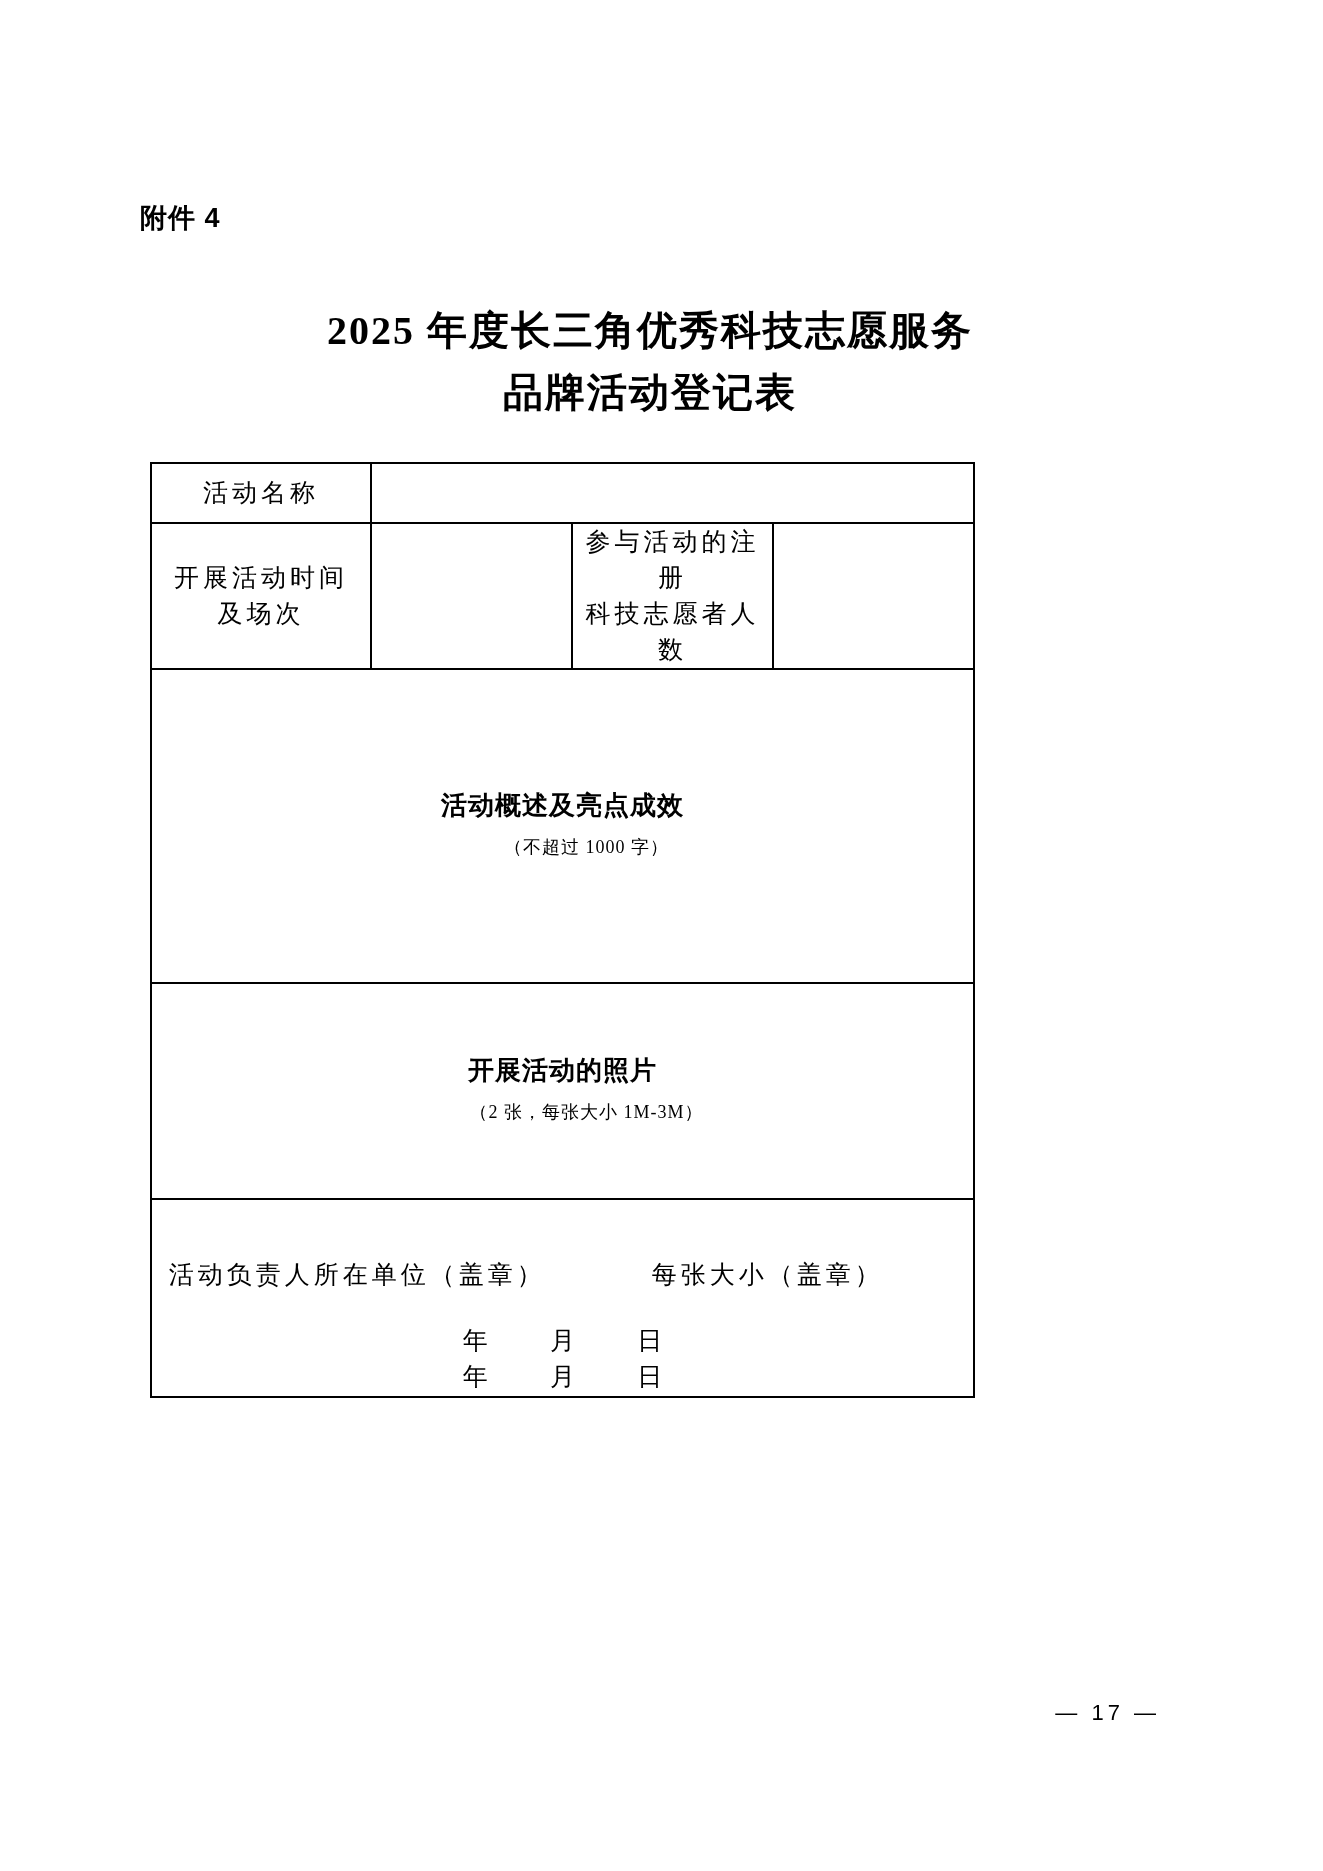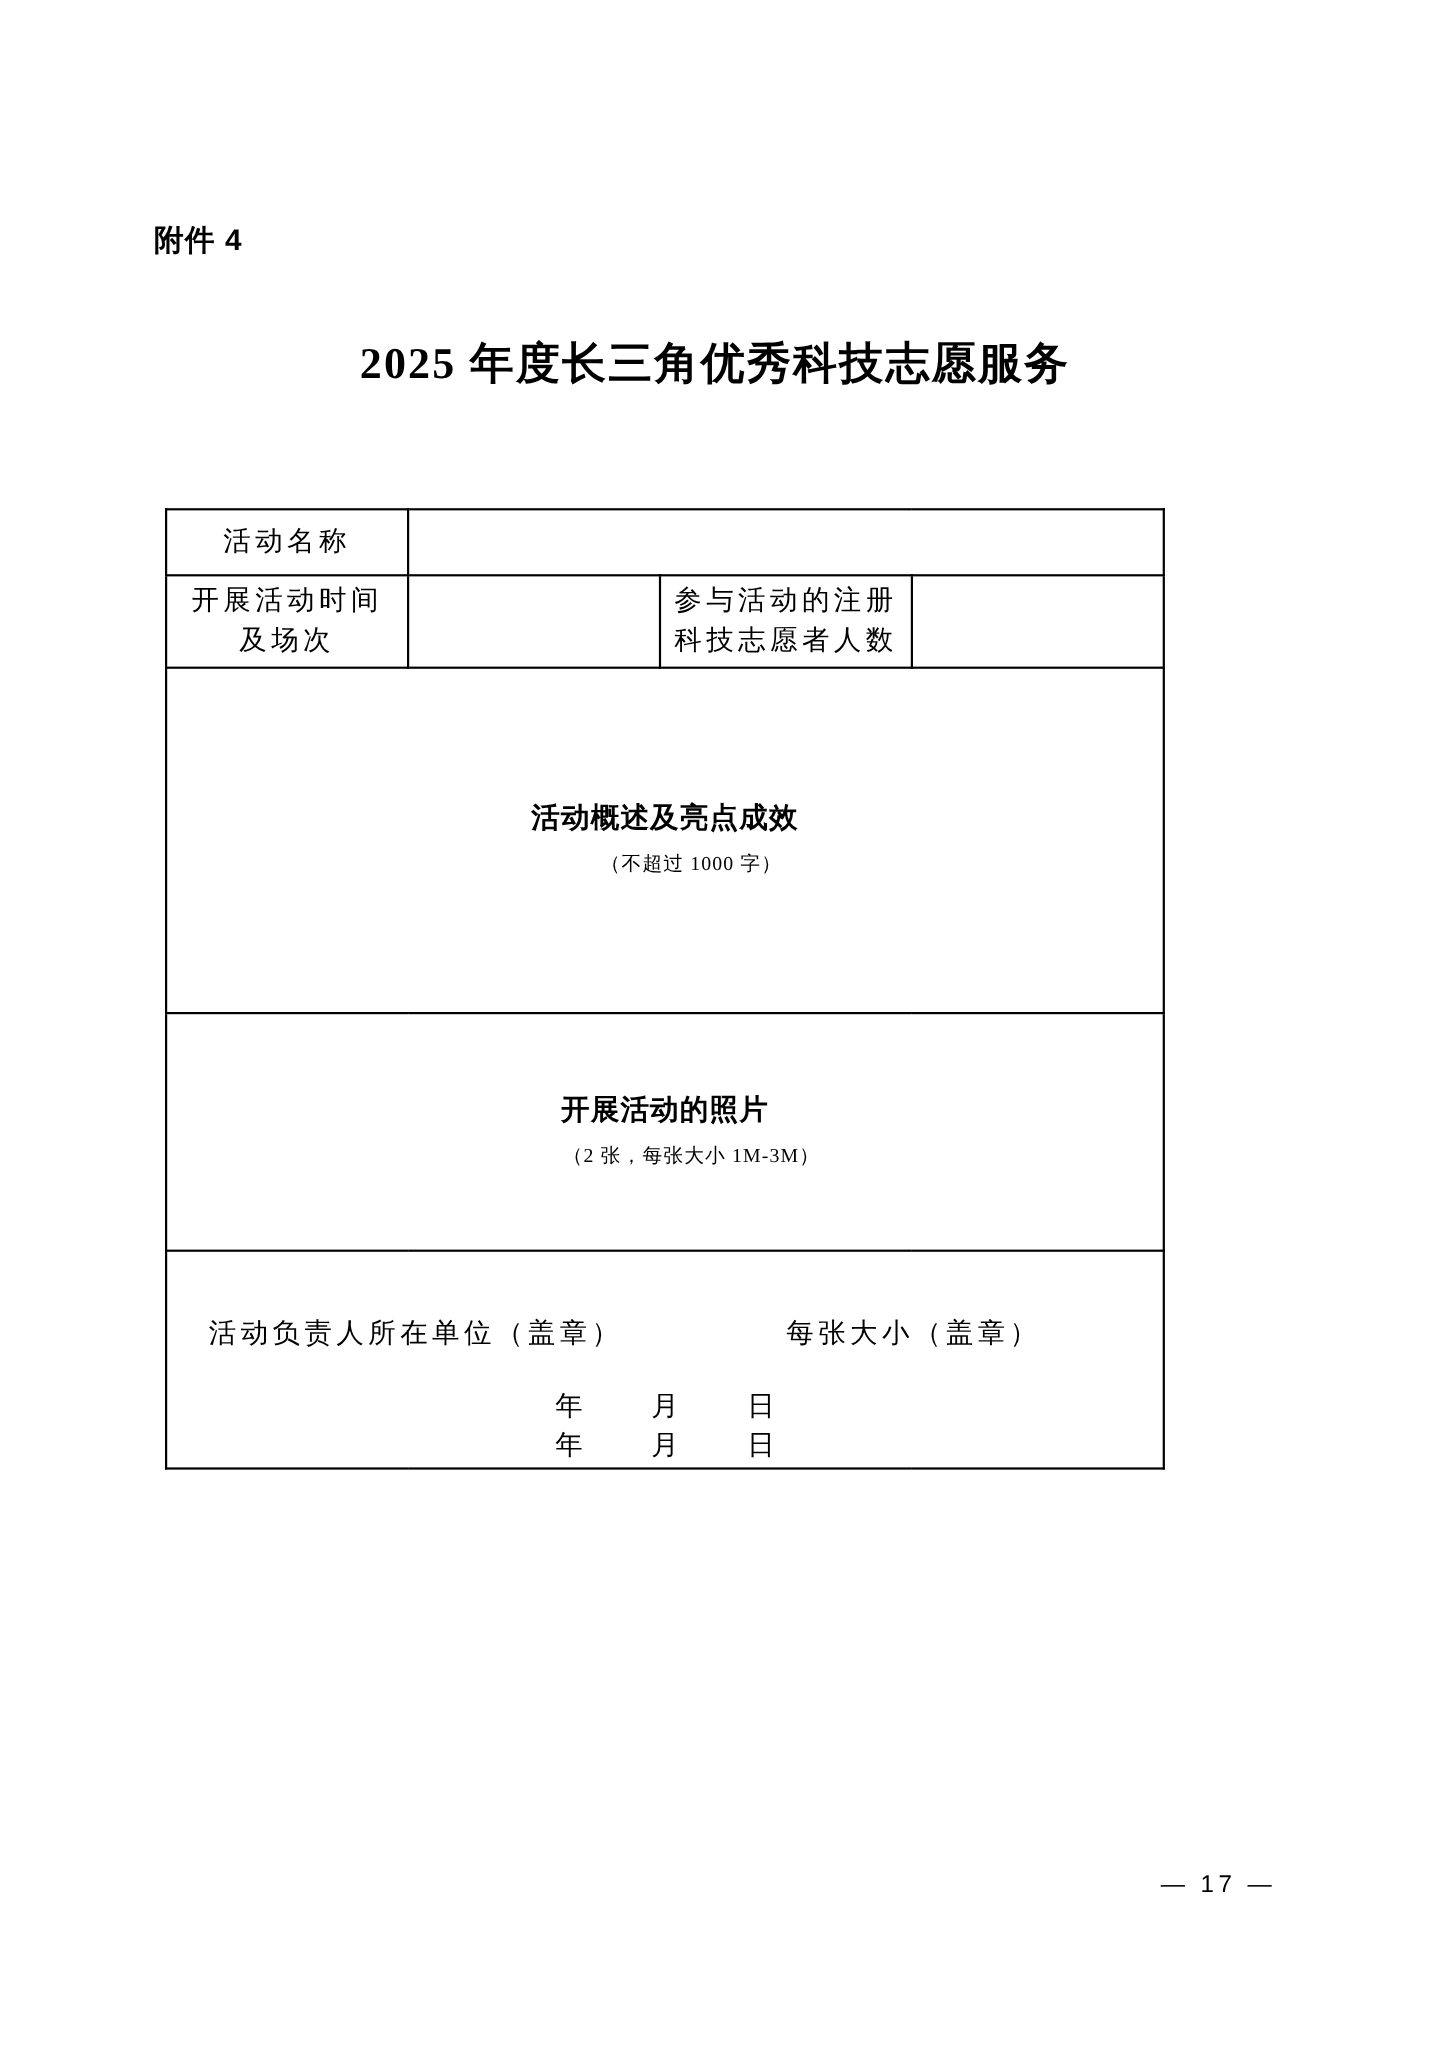--- a/index.html
+++ b/index.html
@@ -43,21 +43,21 @@
     font-family: "Liberation Serif", "DejaVu Serif", serif;
     letter-spacing: 2px;
   }
   .doc-title .line2 {
     display: block;
   }
   table.form {
     position: absolute;
     left: 150px;
     top: 462px;
-    width: 909px;
+    width: 825px;
     border-collapse: collapse;
     table-layout: fixed;
   }
   table.form td {
     border: 2px solid #000000;
     padding: 0;
     vertical-align: middle;
     text-align: center;
     font-size: 25px;
     letter-spacing: 4px;
@@ -144,20 +144,21 @@
 </style>
 </head>
 <body>
 
 <div class="page">
 
   <div class="attachment-label">附件 4</div>
 
   <div class="doc-title">
     <span>2025 年度长三角优秀科技志愿服务</span>
+    <span class="line2">品牌活动登记表</span>
   </div>
 
   <table class="form">
     <tbody>
       <tr>
         <td class="row-h1 cell-label" style="width:218px">活动名称</td>
         <td class="row-h1 blank" colspan="3"></td>
       </tr>
       <tr>
         <td class="row-h2 cell-label" style="width:218px">

